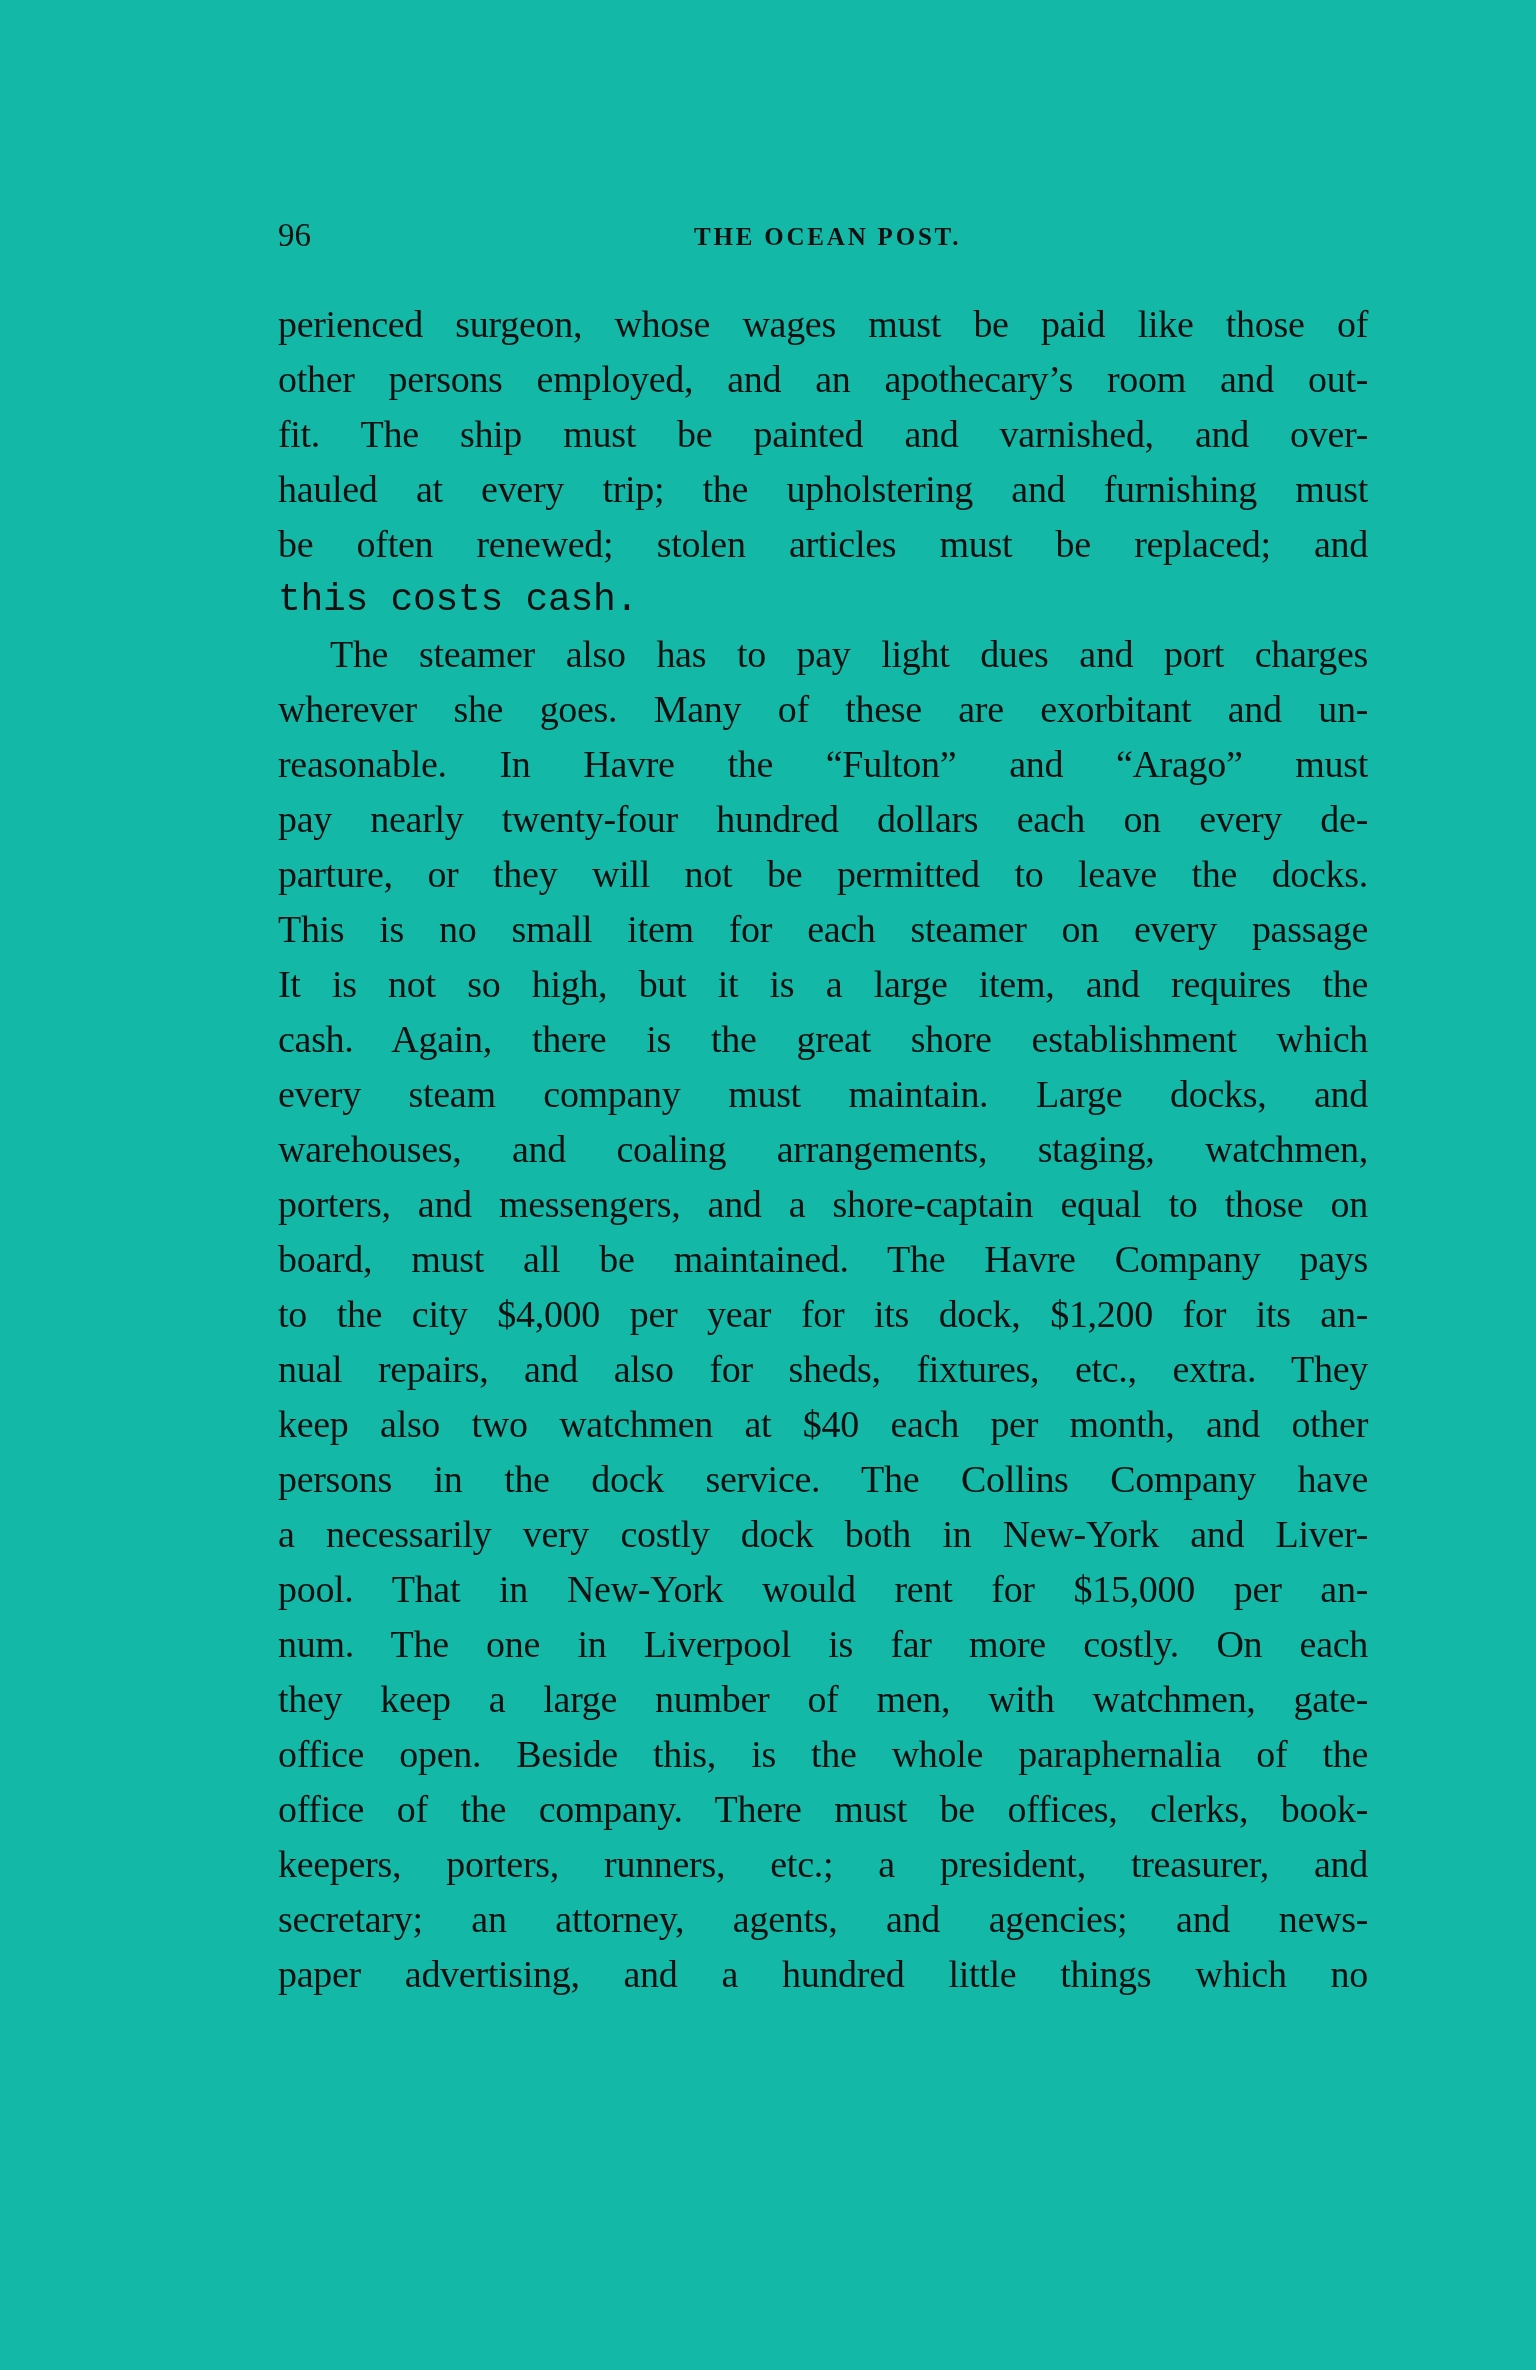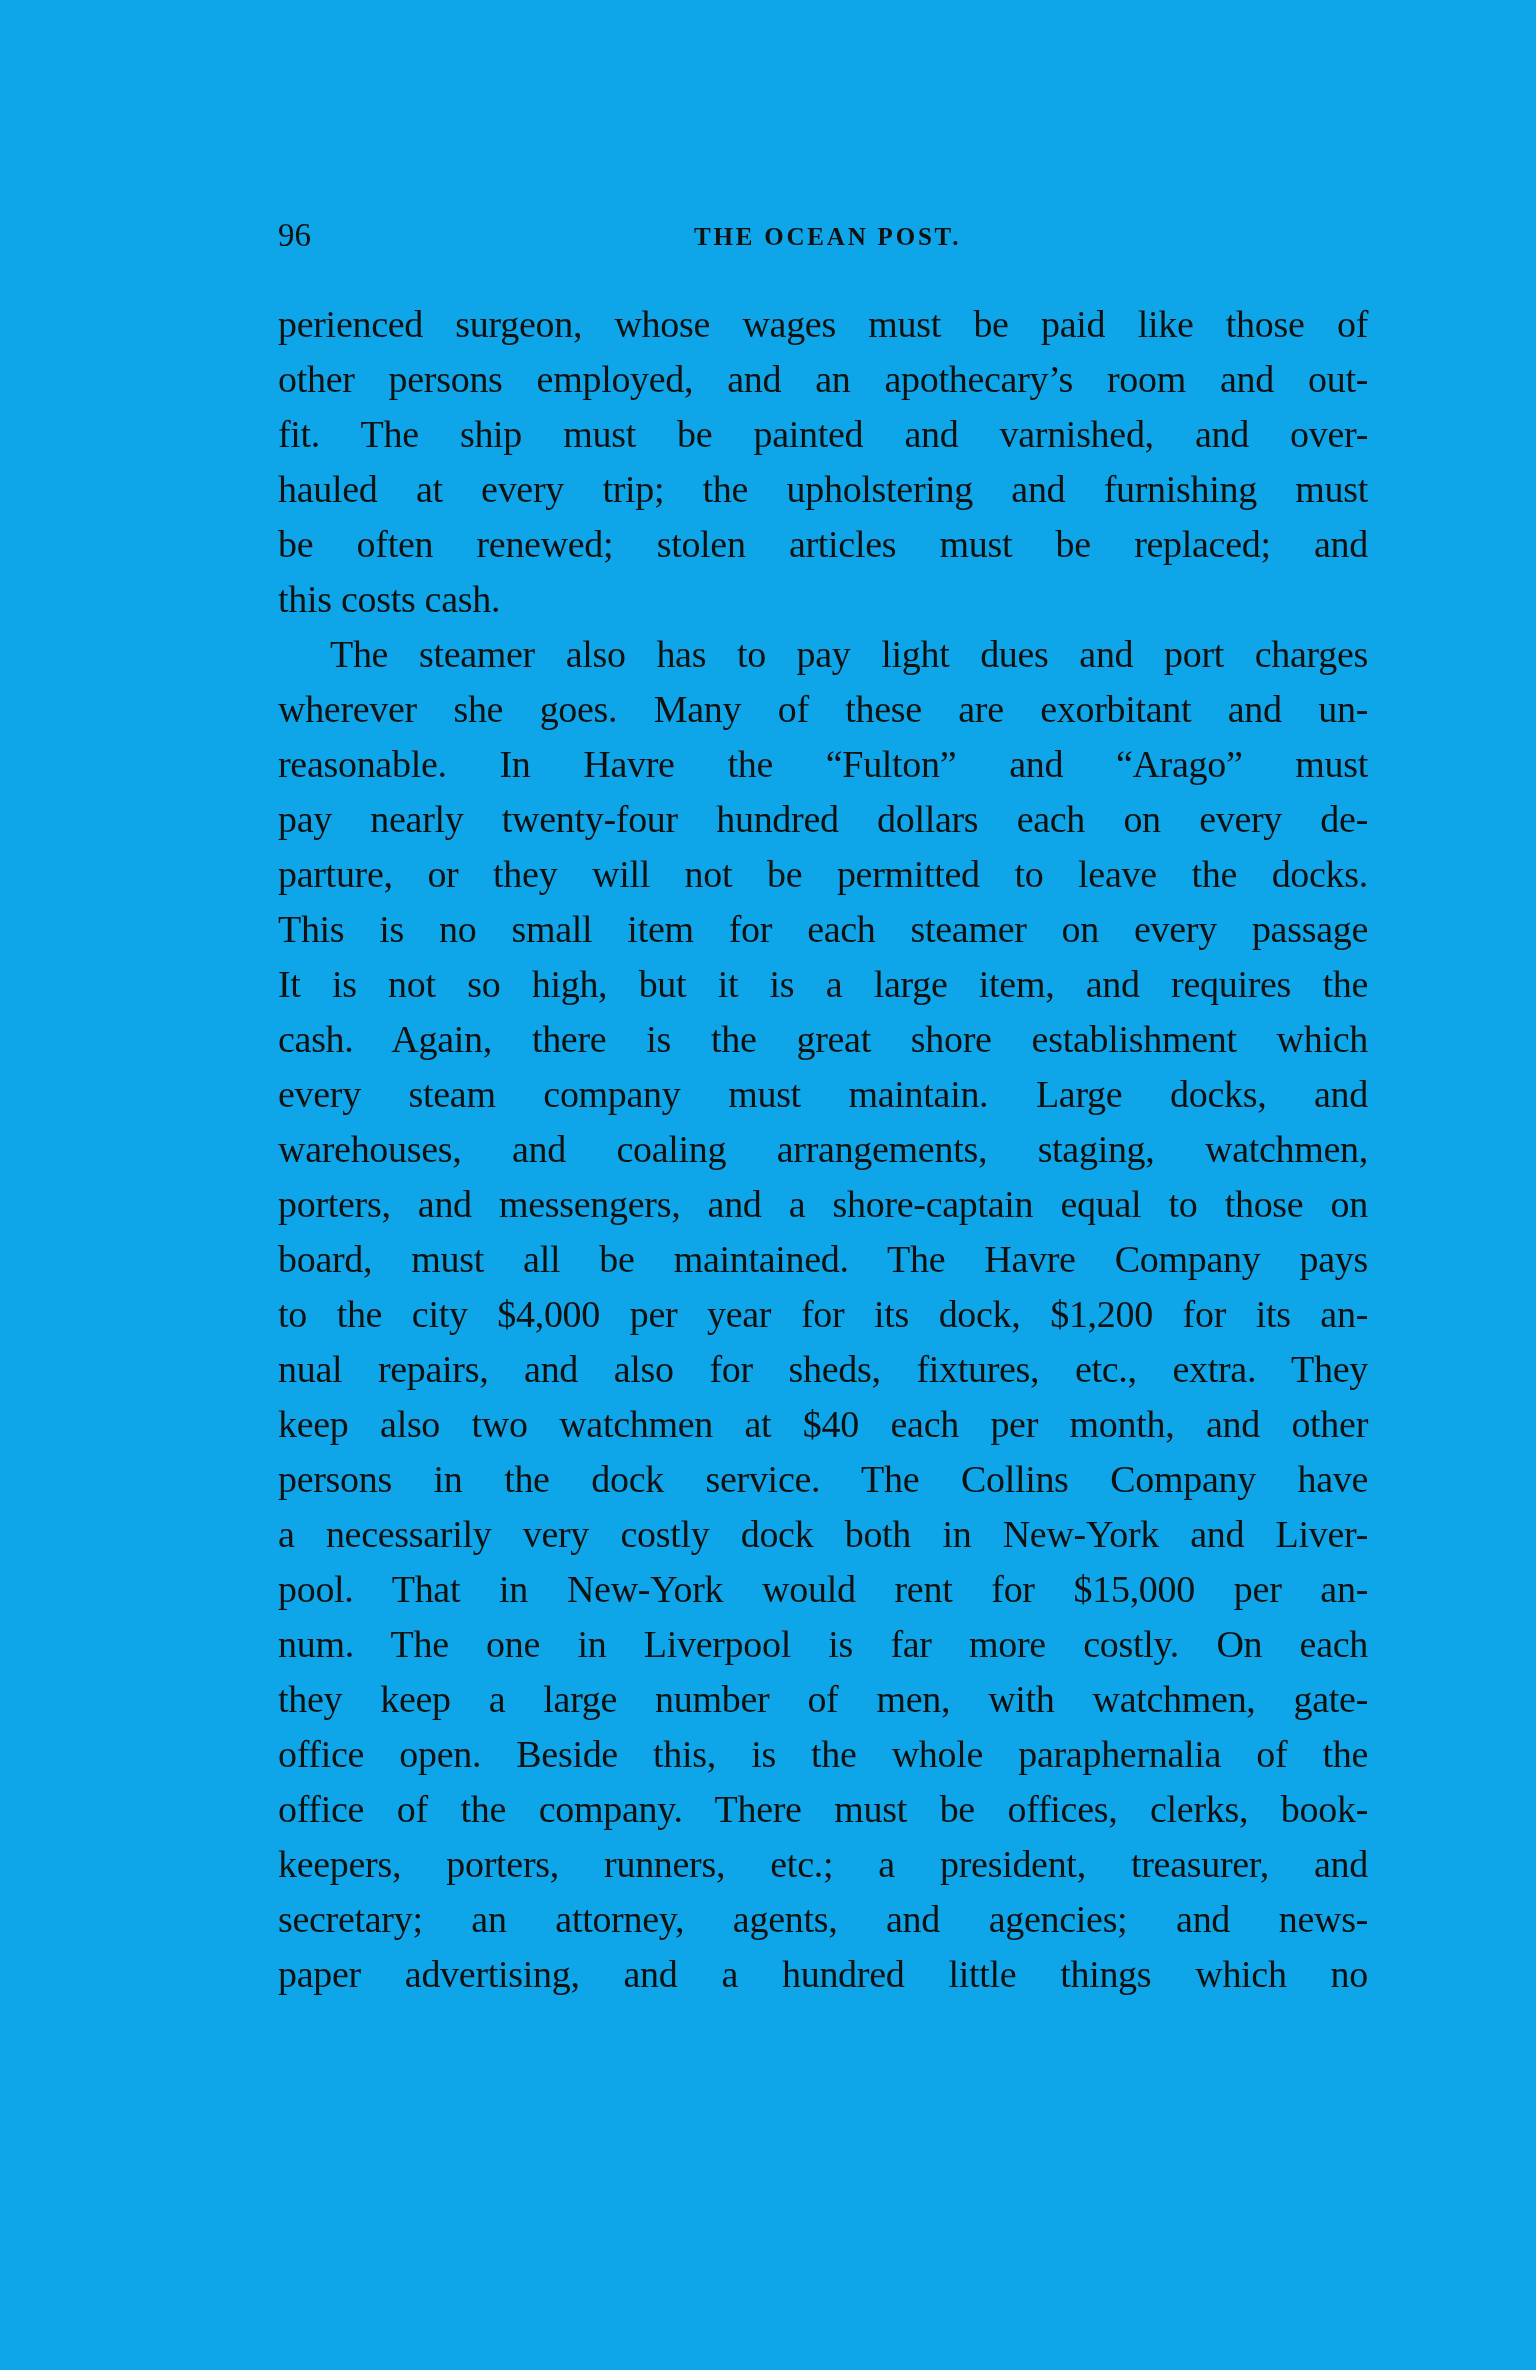--- a/index.html
+++ b/index.html
@@ -13,21 +13,21 @@
       position: relative;
       overflow: hidden;
       font-family: "Liberation Serif", "DejaVu Serif", serif;
       color: #111111;
     }
     .page {
       position: absolute;
       left: 0; top: 0;
       width: 1536px;
       height: 2371px;
-      background: #0ea5e9;
+      background: #14b8a6;
     }
     .running-head {
       position: absolute;
       left: 278px;
       top: 215px;
       width: 1090px;
       height: 41px;
     }
     .page-number {
       position: absolute;
@@ -60,20 +60,21 @@
       height: 55px;
       line-height: 55px;
       font-size: 38px;
       white-space: nowrap;
       text-align: justify;
       text-align-last: justify;
       letter-spacing: -0.3px;
     }
     .line.last {
       text-align-last: left;
+      font-family: Liberation Mono, monospace;
     }
     .line.indent {
       padding-left: 52px;
     }
   </style>
 </head>
 <body>
 
 <div class="page">
 

